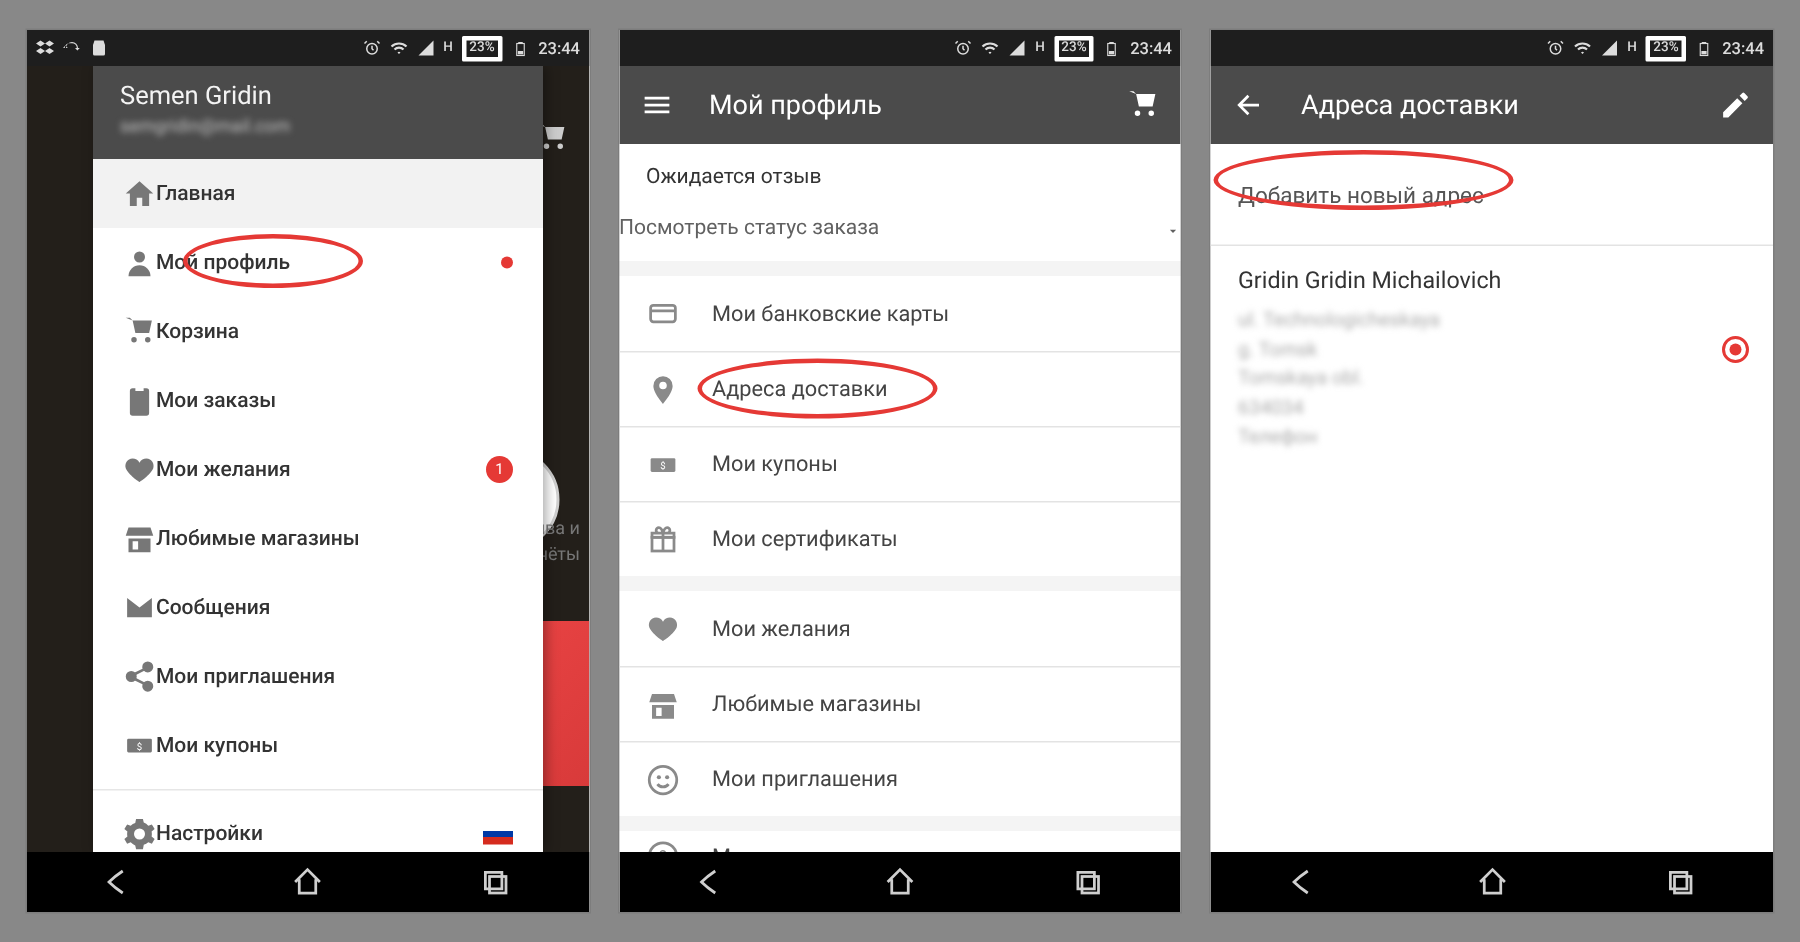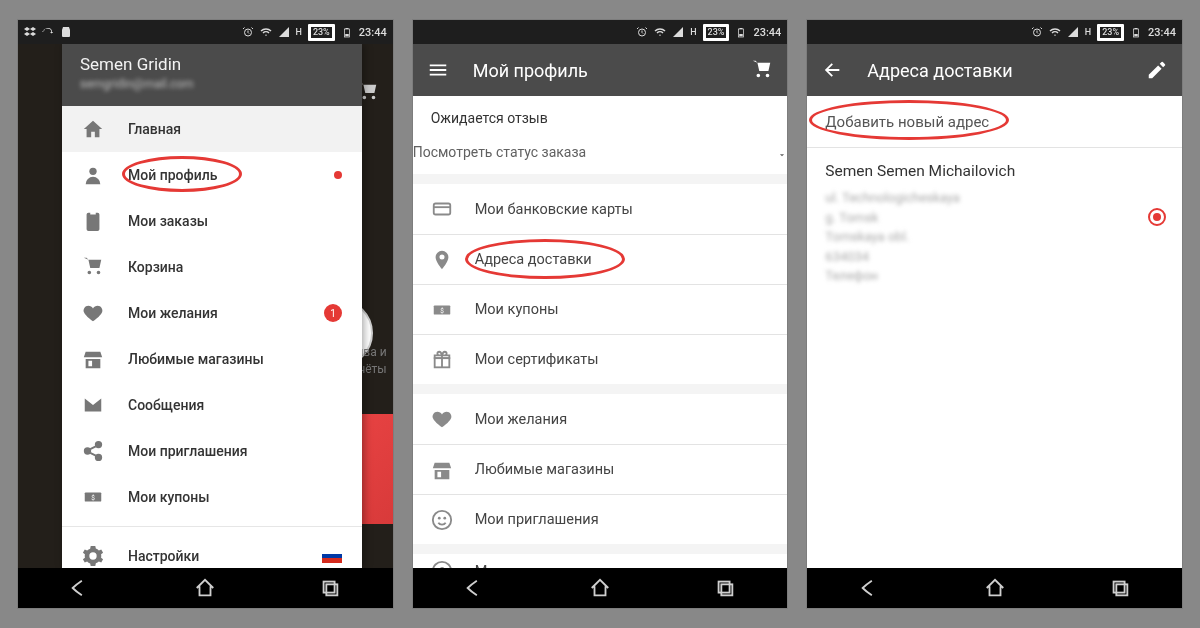--- a/index.html
+++ b/index.html
@@ -111,21 +111,21 @@
   .drawer-header{
     height:62px;
     background:#4b4b4b;
     color:#fff;
     padding:10px 18px 0;
   }
   .drawer-header .name{font-size:17px; color:#f3f3f3;}
   .drawer-header .email{font-size:12px; color:#bfbfbf; filter:blur(2px); margin-top:3px;}
   .drawer-list{flex:1; overflow:auto;}
   .d-item{
-    display:flex; align-items:center; gap:24px;
+    display:flex; align-items:center; 
     height:46px; padding:0 20px; cursor:pointer; position:relative;
   }
   .d-item.active{background:#f2f2f2;}
   .d-item .d-icon{width:22px;height:22px;color:#777;}
   .d-item .d-icon svg{width:100%;height:100%;display:block;}
   .d-item .d-label{font-size:14px; color:#333; font-weight:500;}
   .d-item .badge{
     width:18px;height:18px;border-radius:50%;background:#e53935;color:#fff;
     font-size:10px;display:flex;align-items:center;justify-content:center;
     margin-left:auto;
@@ -156,21 +156,21 @@
     display:flex;align-items:center;gap:22px;height:50px;padding:0 18px;
     border-top:1px solid var(--line); cursor:pointer; color:#444; font-size:14.5px;
     position:relative;
   }
   .row:first-child{border-top:none;}
   .row .r-icon{width:22px;height:22px;color:#8a8a8a;}
   .row .r-icon svg{width:100%;height:100%;display:block;}
   .row.last-cut{height:34px;overflow:hidden;}
   
   .add-row{
-    height:52px;display:flex;align-items:center;padding:0 18px;
+    height:68px;display:flex;align-items:center;padding:0 18px;
     border-bottom:1px solid var(--line); color:#555; font-size:15px;
     background:#fff; cursor:pointer; position:relative;
   }
   .addr-block{padding:14px 18px; position:relative;}
   .addr-name{font-size:15.5px;color:#333;}
   .addr-lines{margin-top:8px; color:#aaa; font-size:13px; line-height:1.5; filter:blur(2.3px);}
   .radio-sel{
     position:absolute; right:16px; top:60px;
     width:18px;height:18px;border:2px solid var(--hl);border-radius:50%;
     display:flex;align-items:center;justify-content:center;
@@ -274,32 +274,32 @@
                 <path d="M4 22a8 8 0 0116 0H4z"></path>
               </svg>
             </span>
           <span class="d-label">Мой профиль</span>
           <span class="dot"></span>
           <span class="ring" style="width:120px;height:36px;left:60px;top:4px;"></span>
         </div>
         <div class="d-item">
           <span class="d-icon">
               <svg viewBox="0 0 24 24" fill="currentColor">
+                <path d="M7 4h14l-2 9H9L7 4zM7 4L5 2H2m6 18a2 2 0 100-4 2 2 0 000 4zm10 0a2 2 0 100-4 2 2 0 000 4z"></path>
+              </svg>
+            </span>
+          <span class="d-label">Корзина</span>
+        </div>
+        <div class="d-item">
+          <span class="d-icon">
+              <svg viewBox="0 0 24 24" fill="currentColor">
                 <path d="M7 3h10a2 2 0 012 2v16a2 2 0 01-2 2H7a2 2 0 01-2-2V5a2 2 0 012-2zm2 0v2h6V3H9zM8 9h8v2H8zm0 4h8v2H8z"></path>
               </svg>
             </span>
           <span class="d-label">Мои заказы</span>
-        </div>
-        <div class="d-item">
-          <span class="d-icon">
-              <svg viewBox="0 0 24 24" fill="currentColor">
-                <path d="M7 4h14l-2 9H9L7 4zM7 4L5 2H2m6 18a2 2 0 100-4 2 2 0 000 4zm10 0a2 2 0 100-4 2 2 0 000 4z"></path>
-              </svg>
-            </span>
-          <span class="d-label">Корзина</span>
         </div>
         <div class="d-item">
           <span class="d-icon">
               <svg viewBox="0 0 24 24" fill="currentColor">
                 <path d="M12 21s-8-5-10-10c-1-3 1-7 5-7 2 0 4 1 5 3 1-2 3-3 5-3 4 0 6 4 5 7-2 5-10 10-10 10z"></path>
               </svg>
             </span>
           <span class="d-label">Мои желания</span>
           <span class="badge">1</span>
         </div>
@@ -581,21 +581,21 @@
         </svg>
       </span>
   </div>
 
   <div class="content white">
     <div class="add-row">
       <span>Добавить новый адрес</span>
       <span class="ring" style="width:200px;height:40px;left:2px;top:4px;"></span>
     </div>
     <div class="addr-block">
-      <div class="addr-name">Semen Semen Michailovich</div>
+      <div class="addr-name">Gridin Gridin Michailovich</div>
       <div class="addr-lines">
         <div>ul. Technologicheskaya</div>
         <div>g. Tomsk</div>
         <div>Tomskaya obl.</div>
         <div>634034</div>
         <div>Телефон</div>
       </div>
       <span class="radio-sel"></span>
     </div>
   </div>

